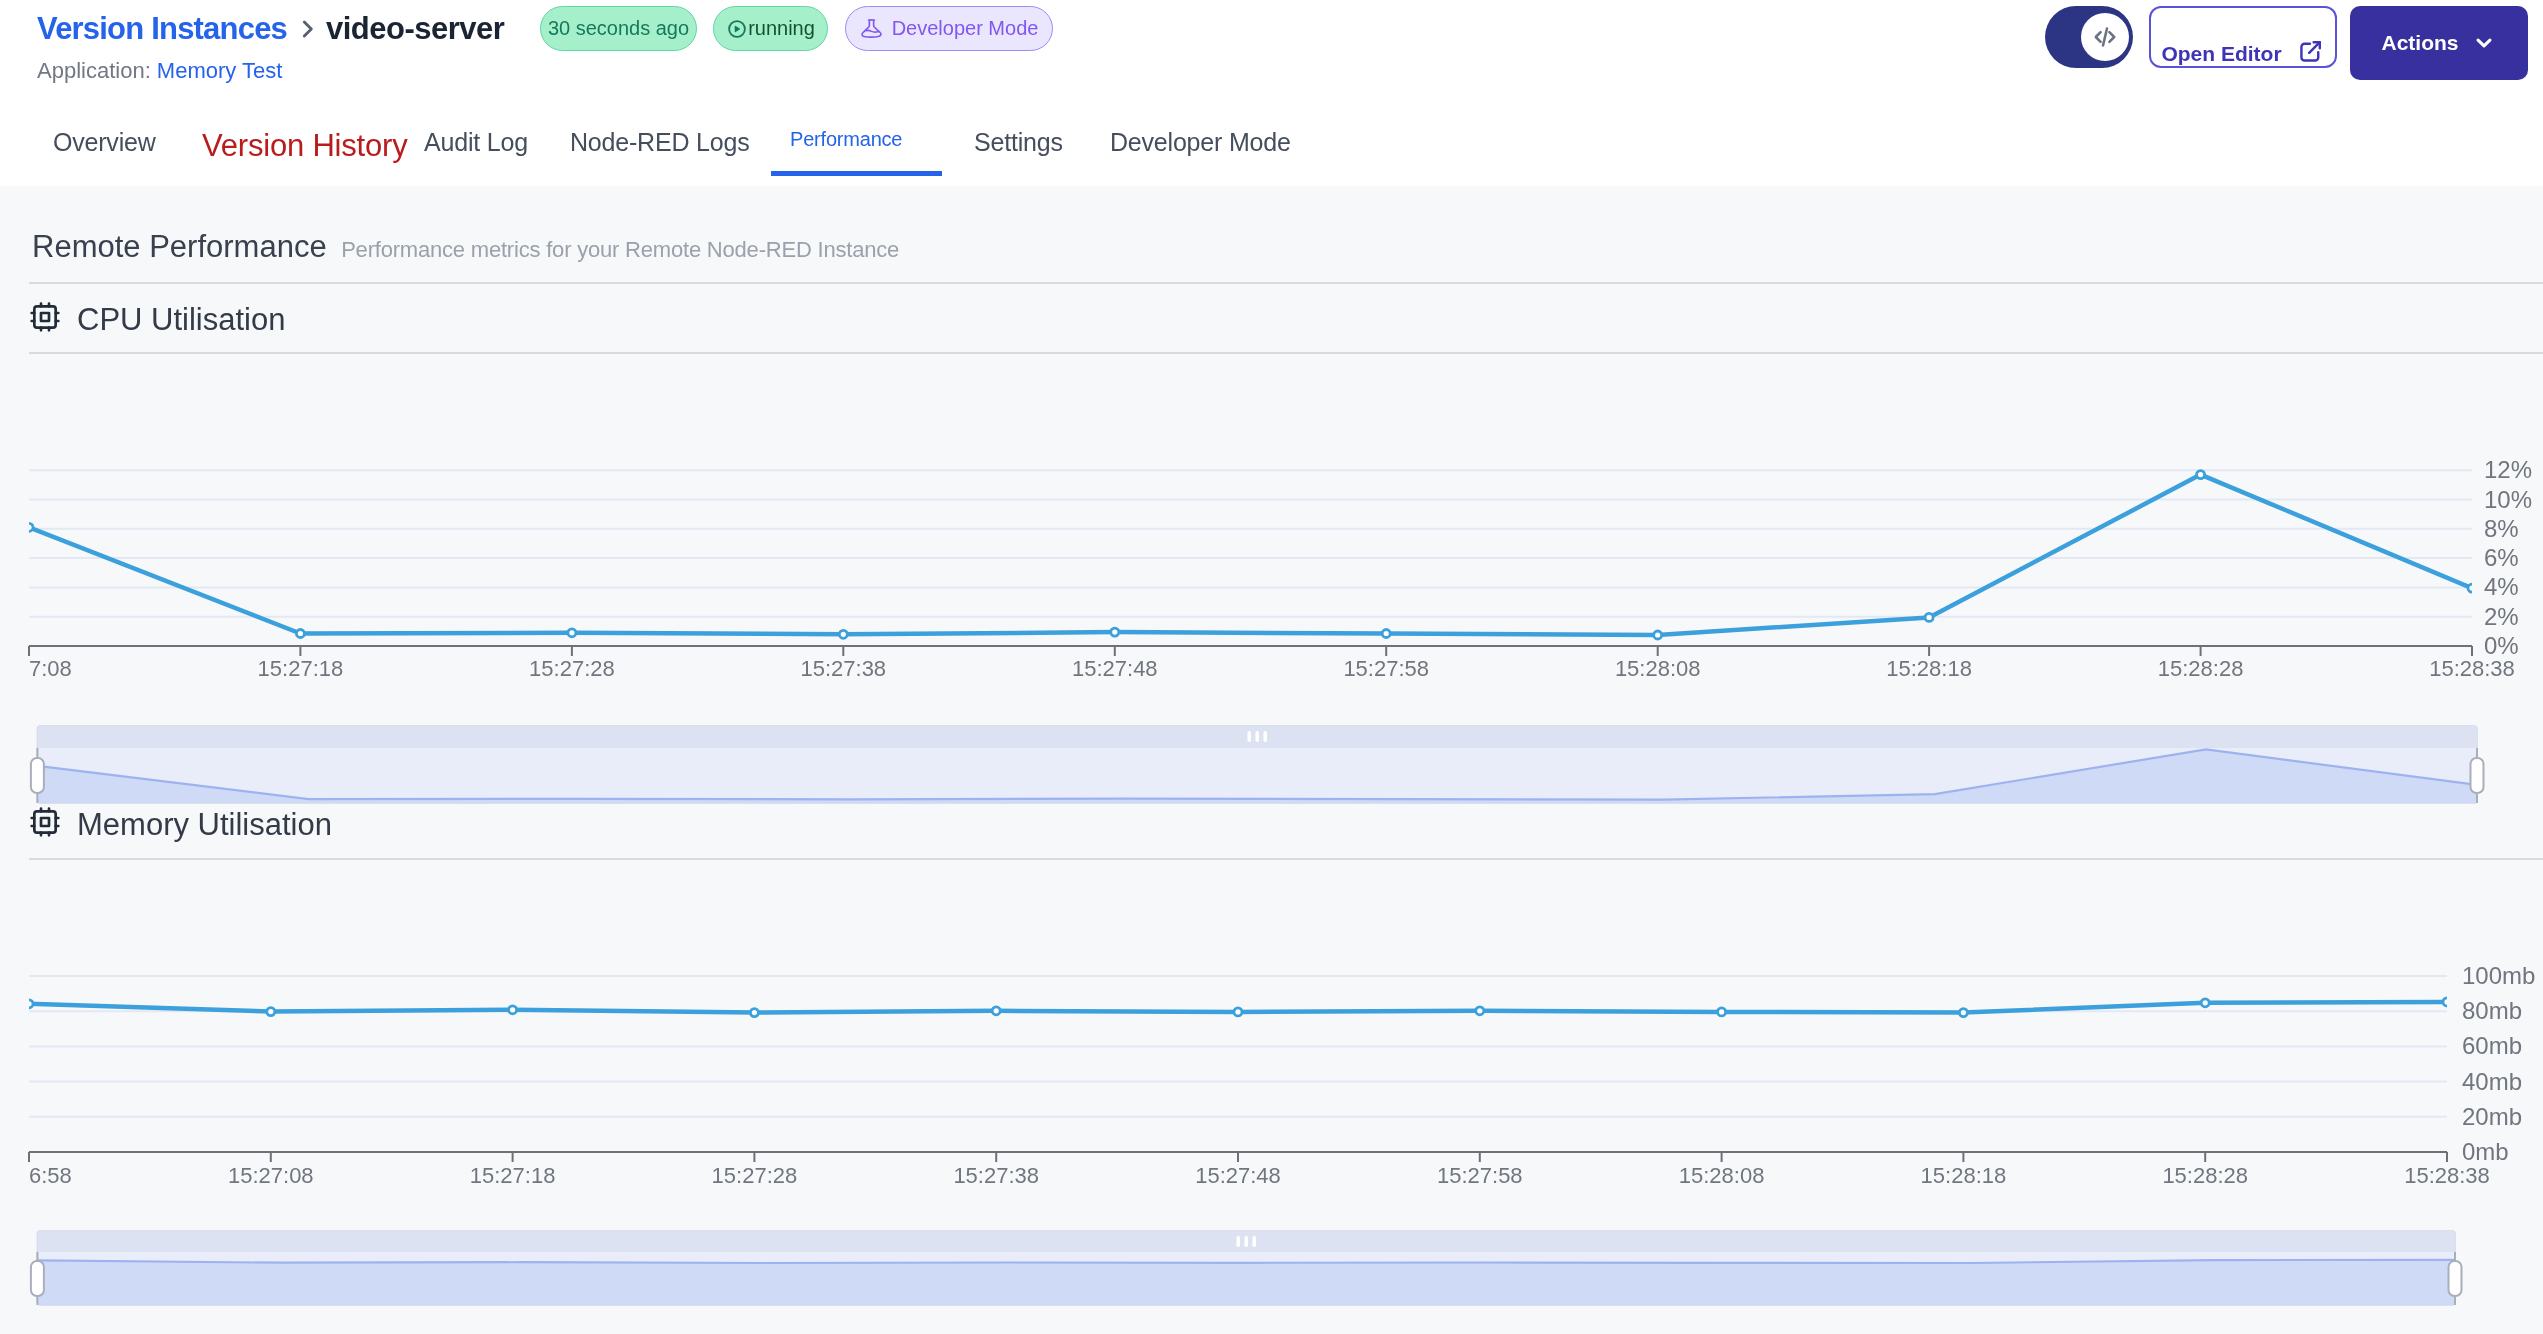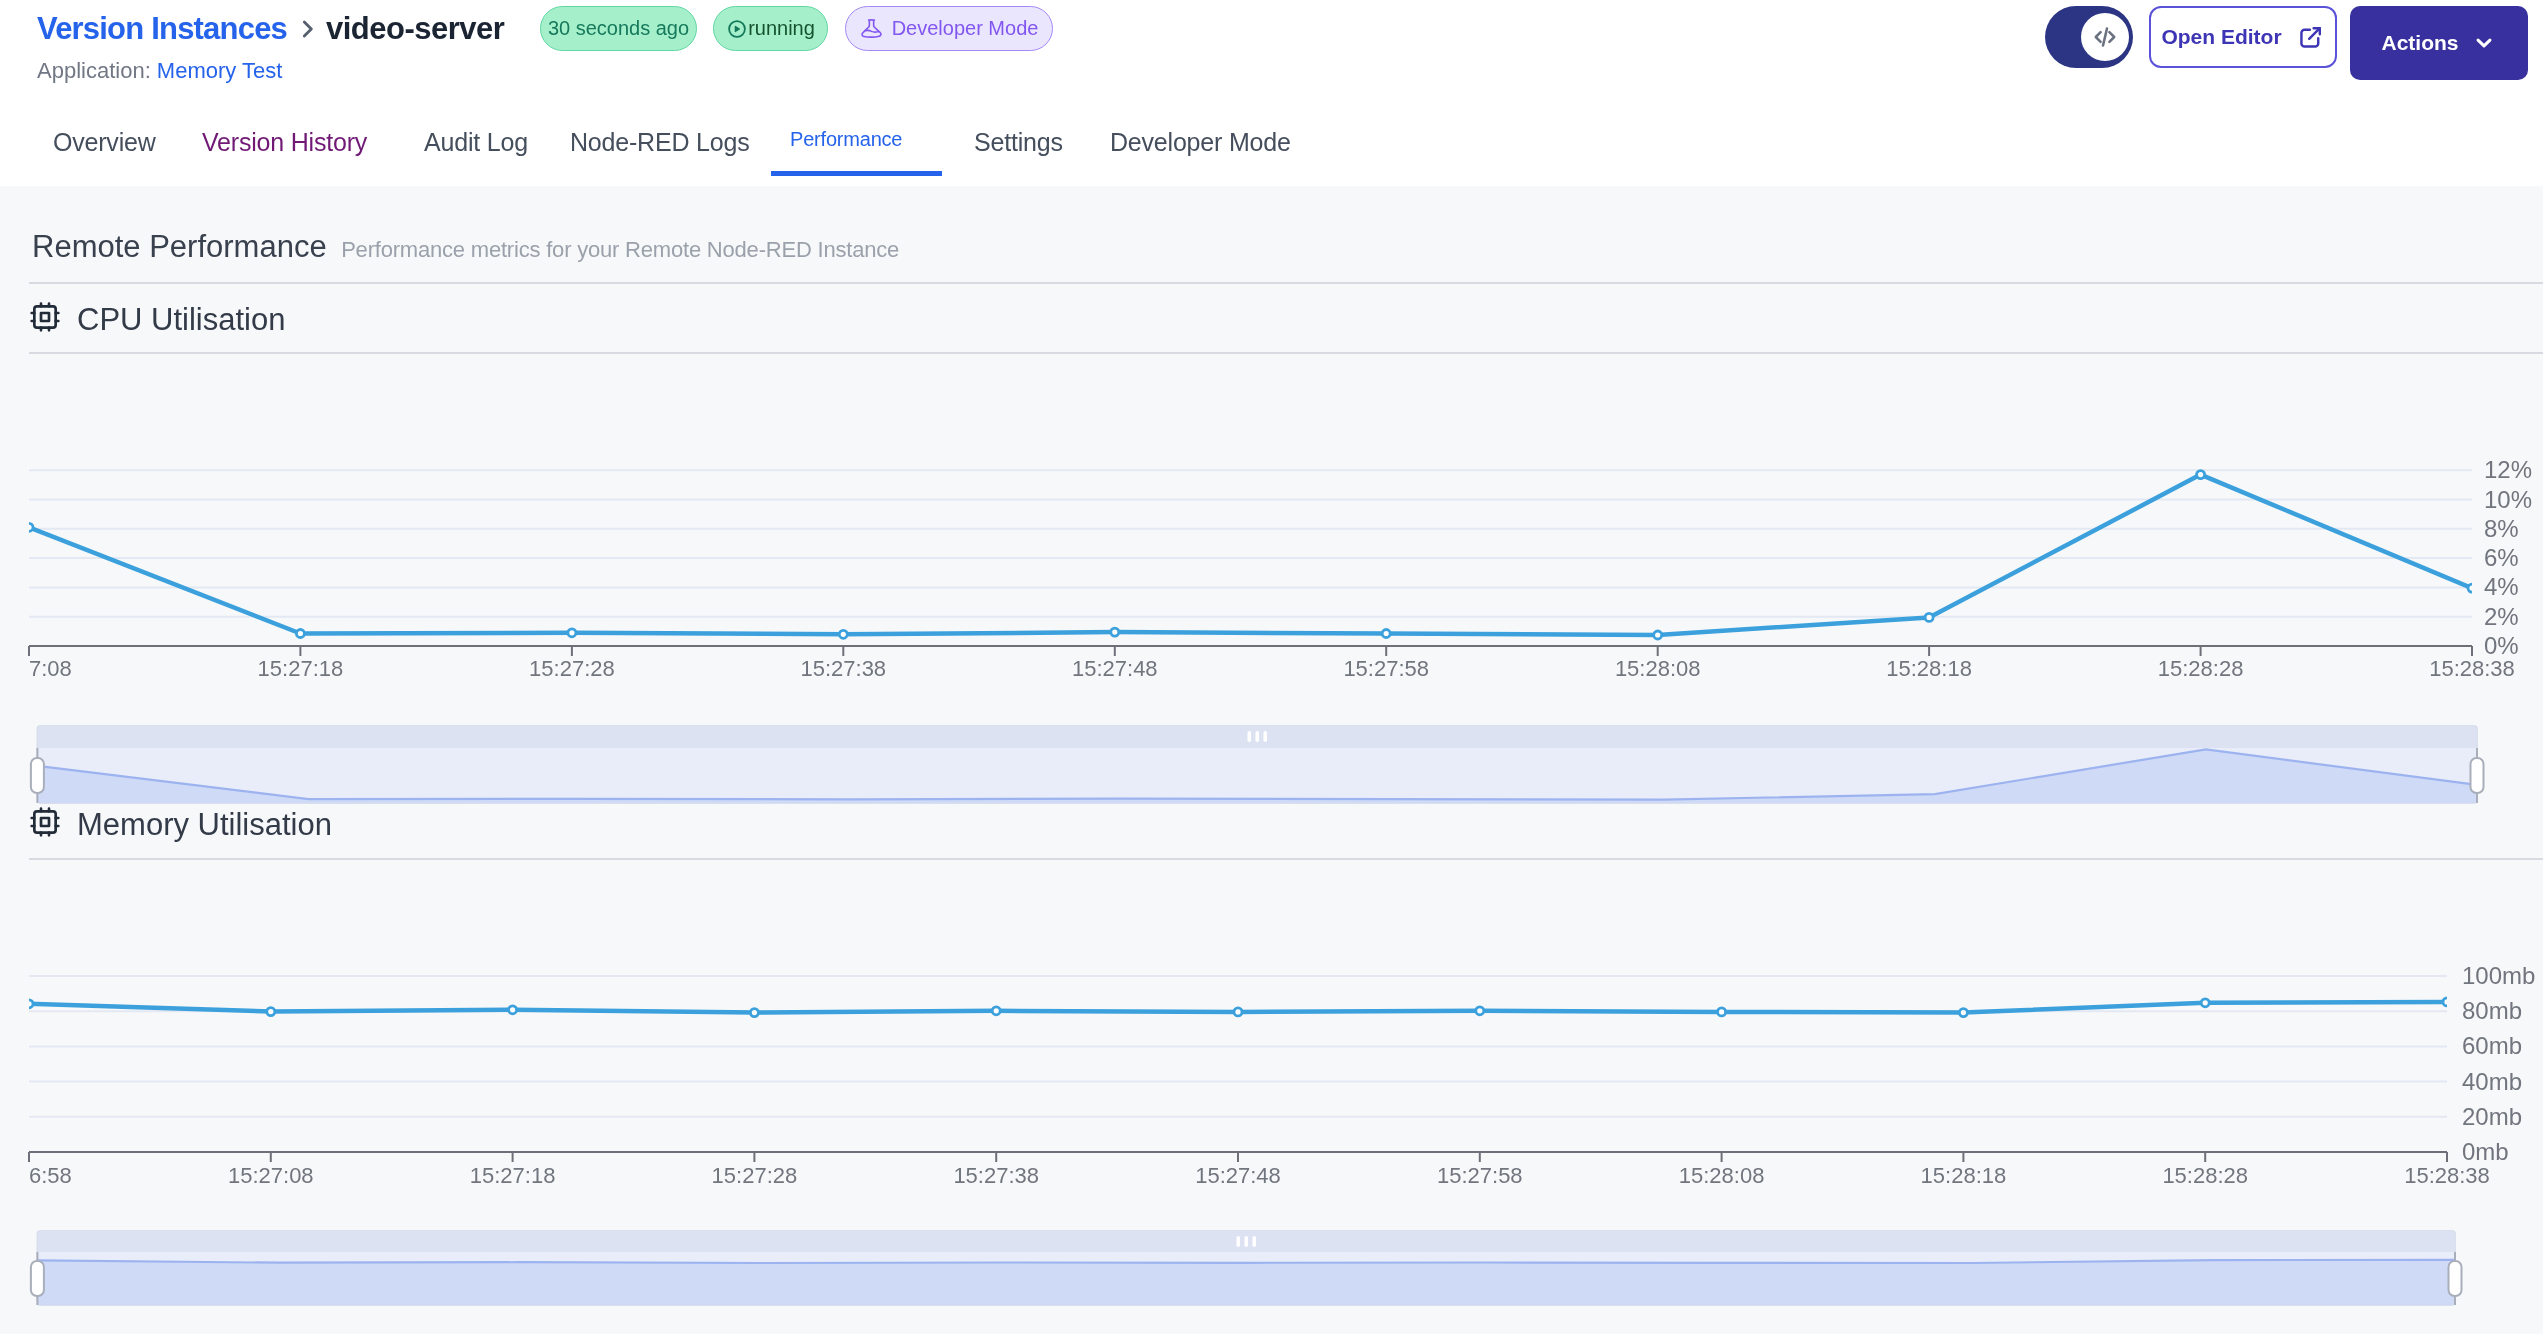--- a/index.html
+++ b/index.html
@@ -36,37 +36,37 @@
 <div class="abs" style="left:37px;top:58px;font-size:22px;color:#717784;">Application: <span style="color:#2563eb;">Memory Test</span></div>
 
 <div class="abs" style="left:2045px;top:6px;width:88px;height:62px;border-radius:31px;background:#2b3584;"></div>
 <div class="abs" style="left:2081px;top:13px;width:48px;height:48px;border-radius:24px;background:#fff;display:flex;align-items:center;justify-content:center;">
     <svg width="34" height="34" viewBox="0 0 24 24" fill="none" stroke="#6b7280" stroke-width="1.8" stroke-linecap="round" stroke-linejoin="round">
       <path d="M8.9 8.6L5.5 12l3.4 3.4"></path>
       <path d="M15.1 8.6L18.5 12l-3.4 3.4"></path>
       <path d="M13.4 6l-2.8 12"></path>
     </svg>
   </div>
-<div class="abs" style="left:2149px;top:6px;width:188px;height:62px;border-radius:12px;background:#fff;border:2px solid #5a52d8;box-sizing:border-box;display:flex;align-items:center;justify-content:center;gap:14px;">
+<div class="abs" style="left:2149px;top:6px;width:188px;height:62px;border-radius:12px;background:#fff;border:2px solid #5a52d8;box-sizing:border-box;display:flex;align-items:flex-end;justify-content:center;gap:14px;">
     <span style="font-size:21px;font-weight:700;color:#3d35b5;">Open Editor</span>
     <svg width="29" height="29" viewBox="0 0 24 24" fill="none" stroke="#3d35b5" stroke-width="2" stroke-linecap="round" stroke-linejoin="round">
       <path d="M11.5 5.6H7.1A2.6 2.6 0 0 0 4.5 8.2v8.7a2.6 2.6 0 0 0 2.6 2.6h8.7a2.6 2.6 0 0 0 2.6-2.6v-4.4"></path>
       <path d="M10.9 13.1L19.7 4.3"></path>
       <path d="M14.6 4.3h5.1v5.1"></path>
     </svg>
   </div>
 <div class="abs" style="left:2350px;top:6px;width:178px;height:74px;border-radius:10px;background:#38309f;display:flex;align-items:center;justify-content:center;gap:12px;">
     <span style="font-size:21px;font-weight:700;color:#fff;">Actions</span>
     <svg width="26" height="26" viewBox="0 0 24 24" fill="none" stroke="#ffffff" stroke-width="2.8" stroke-linecap="round" stroke-linejoin="round">
       <path d="M6.5 9.3l5.5 5.4 5.5-5.4"></path>
     </svg>
   </div>
 
 <div style="position:absolute;left:53px;top:128px;font-size:25px;color:#454e5c;letter-spacing:-0.2px;">Overview</div>
-<div style="position:absolute;left:202px;top:128px;font-size:25px;color:#701a75;letter-spacing:-0.2px;">Version History</div>
+<div style="position:absolute;left:202px;top:128px;font-size:31px;color:#b91c1c;letter-spacing:-0.2px;">Version History</div>
 <div style="position:absolute;left:424px;top:128px;font-size:25px;color:#454e5c;letter-spacing:-0.2px;">Audit Log</div>
 <div style="position:absolute;left:570px;top:128px;font-size:25px;color:#454e5c;letter-spacing:-0.2px;">Node-RED Logs</div>
 <div style="position:absolute;left:790px;top:128px;font-size:20px;color:#2563eb;letter-spacing:-0.2px;">Performance</div>
 <div style="position:absolute;left:974px;top:128px;font-size:25px;color:#454e5c;letter-spacing:-0.2px;">Settings</div>
 <div style="position:absolute;left:1110px;top:128px;font-size:25px;color:#454e5c;letter-spacing:-0.2px;">Developer Mode</div>
 <div class="abs" style="left:771px;top:171px;width:171px;height:5px;background:#2563eb;"></div>
 
 <div class="abs" style="left:32px;top:229px;font-size:31px;color:#39414e;">Remote Performance <span style="font-size:22px;color:#9ba1ab;letter-spacing:-0.2px;">&nbsp;Performance metrics for your Remote Node-RED Instance</span></div>
 <div class="abs" style="left:29px;top:301px;"><svg width="32" height="32" viewBox="0 0 24 24" fill="none" stroke="#222b38" stroke-width="2" stroke-linecap="round" stroke-linejoin="round">
       <rect x="4" y="4" width="16" height="16" rx="2"></rect>

